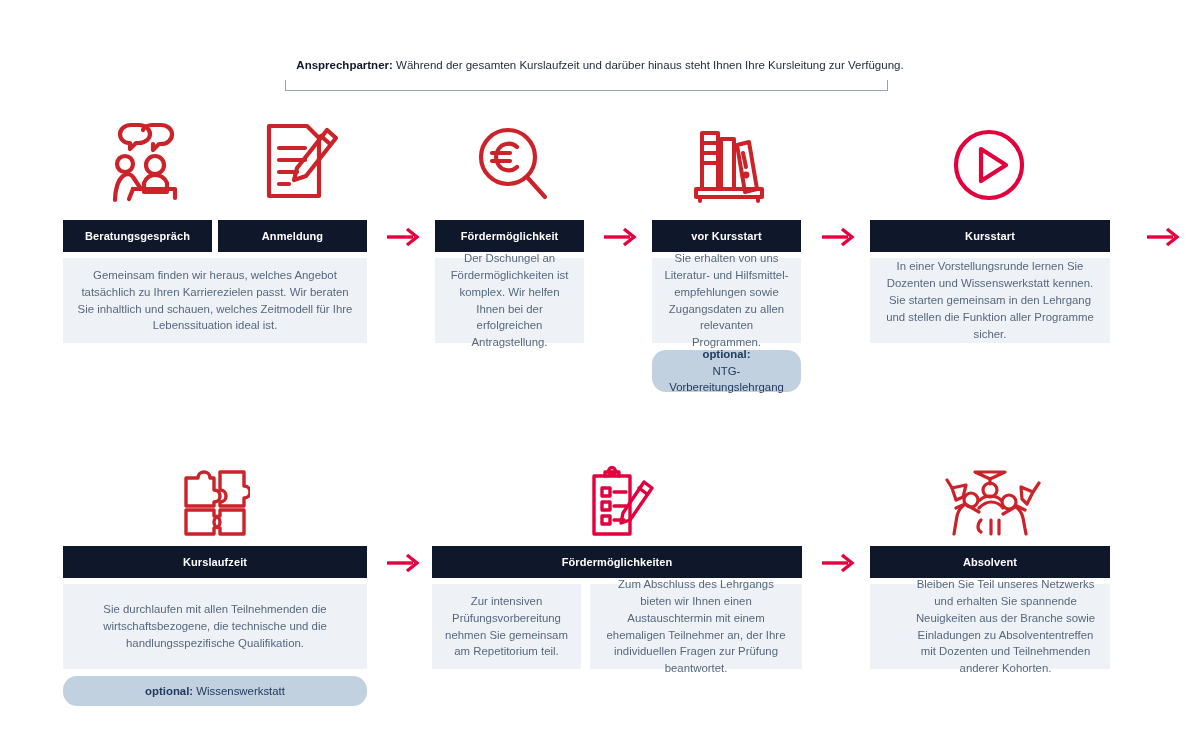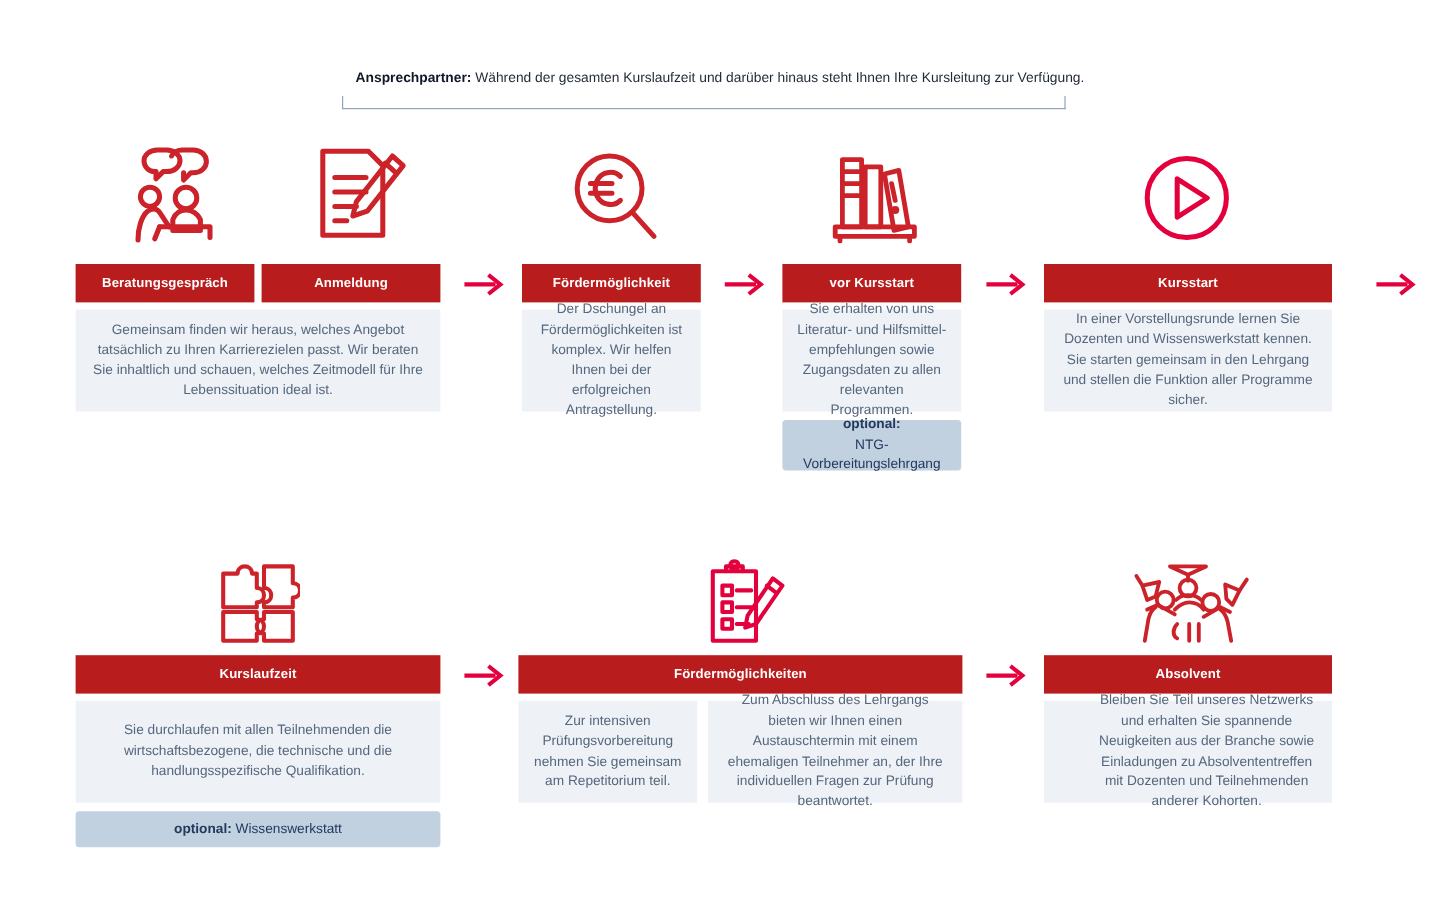--- a/index.html
+++ b/index.html
@@ -27,21 +27,21 @@
 
   
   .icon{
     position:absolute;
     display:flex;align-items:flex-end;justify-content:center;
   }
   .icon svg{display:block;}
 
   .bar{
     position:absolute;
-    background:#b91c1c;
+    background:#0f172a;
     color:#ffffff;
     font-size:11px;font-weight:bold;
     display:flex;align-items:center;justify-content:center;
     letter-spacing:.1px;
     height:32px;
     box-sizing:border-box;
     text-align:center;
   }
   .body{
     position:absolute;
@@ -52,21 +52,21 @@
     text-align:center;
     box-sizing:border-box;
     padding:10px 12px;
   }
   .optional{
     position:absolute;
     background:#c2d1e0;
     color:#223a5e;
     font-size:11.4px;line-height:1.45;
     display:flex;align-items:center;justify-content:center;
-    text-align:center;border-radius:3px;
+    text-align:center;border-radius:14px;
     box-sizing:border-box;padding:8px 10px;
   }
   .optional b{font-weight:bold;}
 
   .arrow{
     position:absolute;width:36px;height:26px;
   }
   .arrow svg{display:block;}
 </style>
 </head>

